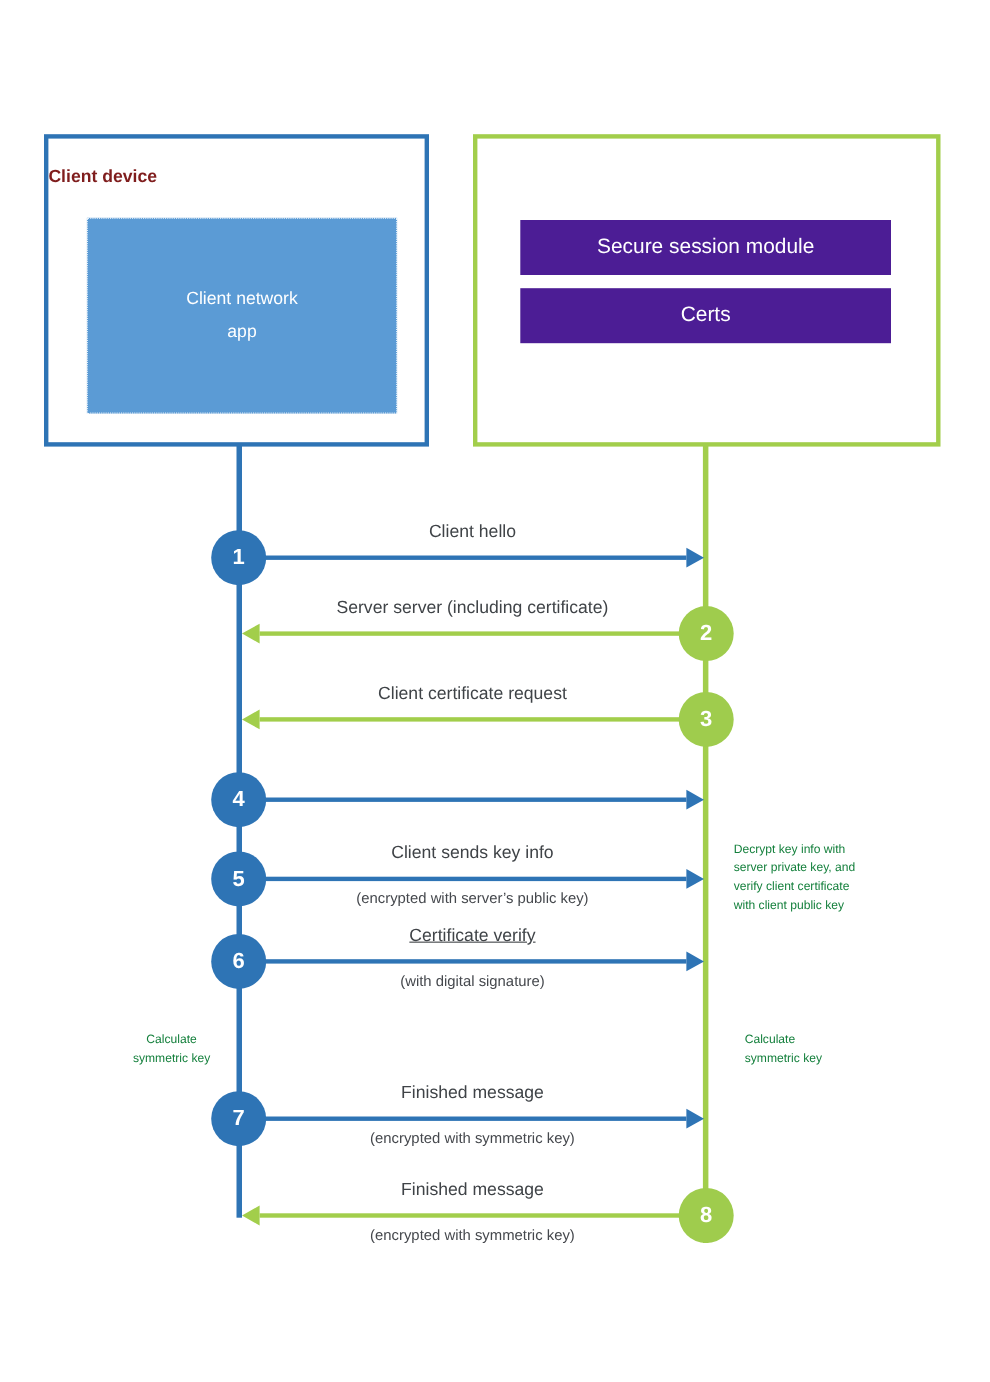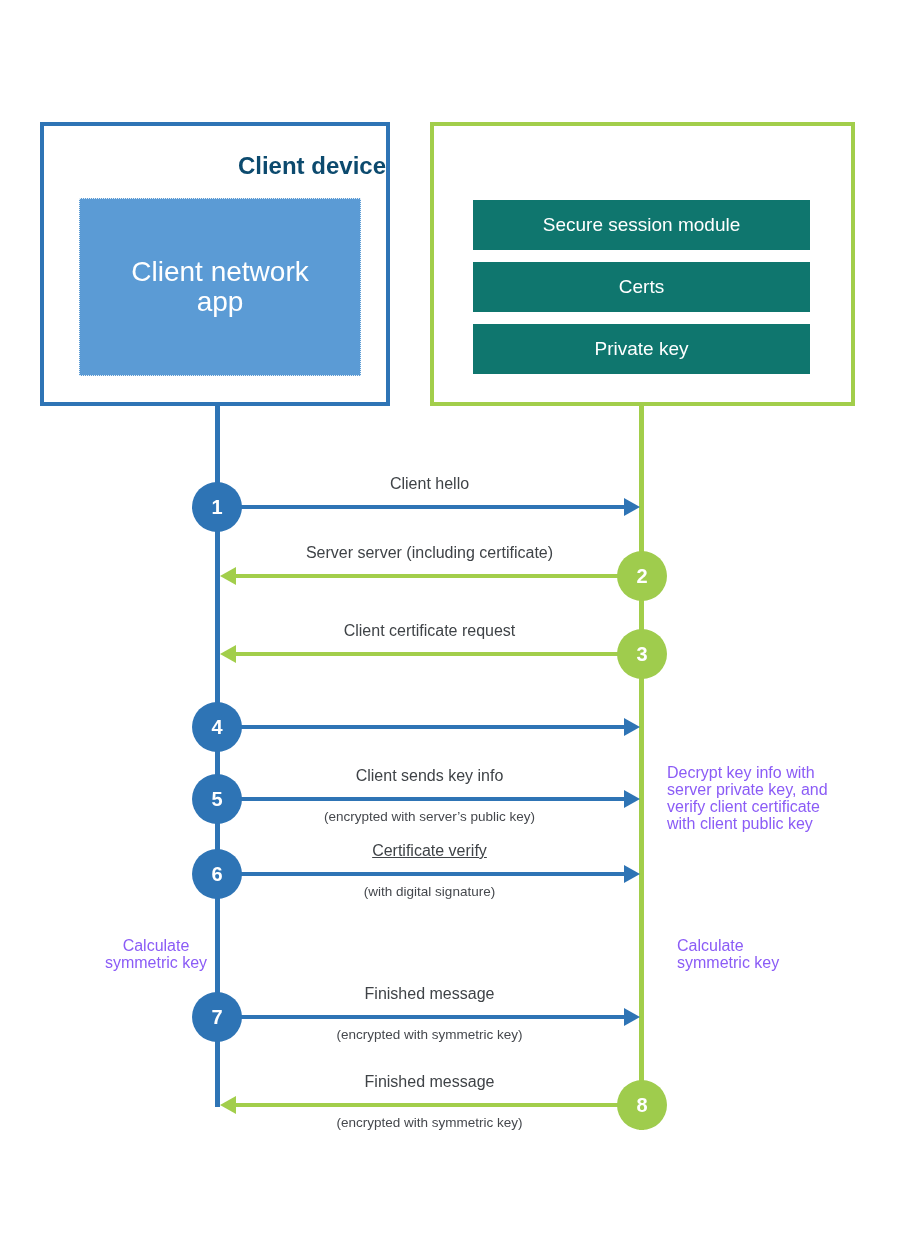--- a/index.html
+++ b/index.html
@@ -9,31 +9,31 @@
   }
   .title{
     position:absolute;left:36px;top:26px;font-size:31px;font-weight:300;
     color:#55585c;letter-spacing:0px;
   }
   
   .actor-box{position:absolute;top:122px;height:284px;background:#fff;box-sizing:border-box;}
   .actor-box.blue{left:40px;width:350px;border:4px solid #2e74b5;}
   .actor-box.green{left:430px;width:425px;border:4px solid #a2ce4b;}
   .actor-heading{
-    position:absolute;left:0;top:26px;width:100%;text-align:right;
-    font-size:24px;font-weight:700;color:#0c4a6e;
+    position:absolute;left:0;top:26px;width:100%;text-align:left;
+    font-size:16px;font-weight:700;color:#7f1d1d;
   }
   .app-box{
     position:absolute;left:35px;top:72px;width:282px;height:178px;
     background:#5b9bd5;border:1px dotted rgba(255,255,255,0.85);box-sizing:border-box;
     display:flex;flex-direction:column;align-items:center;justify-content:center;
-    color:#ffffff;font-size:28px;line-height:30px;text-align:center;
+    color:#ffffff;font-size:16px;line-height:30px;text-align:center;
   }
   .module-bar{
-    position:absolute;left:39px;width:337px;height:50px;background:#0f766e;
+    position:absolute;left:39px;width:337px;height:50px;background:#4c1d95;
     color:#ffffff;font-size:19px;text-align:center;line-height:50px;
   }
   
   .lifeline{position:absolute;width:5px;}
   .lifeline.blue{left:215px;top:403px;height:704px;background:#2e74b5;}
   .lifeline.green{left:639px;top:403px;height:727px;background:#a2ce4b;}
   
   .circle{
     position:absolute;width:50px;height:50px;border-radius:50%;z-index:5;
     color:#fff;font-size:20px;font-weight:700;text-align:center;line-height:50px;
@@ -48,21 +48,21 @@
   .head.left.green{border-right:16px solid #a2ce4b;}
   .msg-label{
     position:absolute;left:217px;width:425px;text-align:center;
     font-size:16px;color:#3f4347;
   }
   .msg-sub{
     position:absolute;left:217px;width:425px;text-align:center;
     font-size:13.5px;color:#45484d;
   }
   .side-note{
-    position:absolute;font-size:16px;line-height:17px;color:#8b5cf6;
+    position:absolute;font-size:11px;line-height:17px;color:#15803d;
   }
   .note-decrypt{left:667px;top:764px;width:175px;text-align:left;}
   .note-calc-left{left:86px;top:937px;width:140px;text-align:center;}
   .note-calc-right{left:677px;top:937px;width:140px;text-align:left;}
 </style>
 </head>
 <body>
 
 <div id="diagram">
 
@@ -71,21 +71,20 @@
     <div class="actor-heading">Client device</div>
     <div class="app-box">
       <span>Client network</span>
       <span>app</span>
     </div>
   </div>
 
   <div class="actor-box green">
     <div class="module-bar" style="top:74px;">Secure session module</div>
     <div class="module-bar" style="top:136px;">Certs</div>
-    <div class="module-bar" style="top:198px;">Private key</div>
   </div>
 
   <div class="lifeline blue"></div>
   <div class="lifeline green"></div>
 
   <div class="shaft blue" style="left:240px;top:505px;"></div>
   <div class="head right blue" style="left:624px;top:498px;"></div>
   <div class="circle blue" style="left:192px;top:482px;">1</div>
   <div class="msg-label" style="top:475px;">Client hello</div>
 

